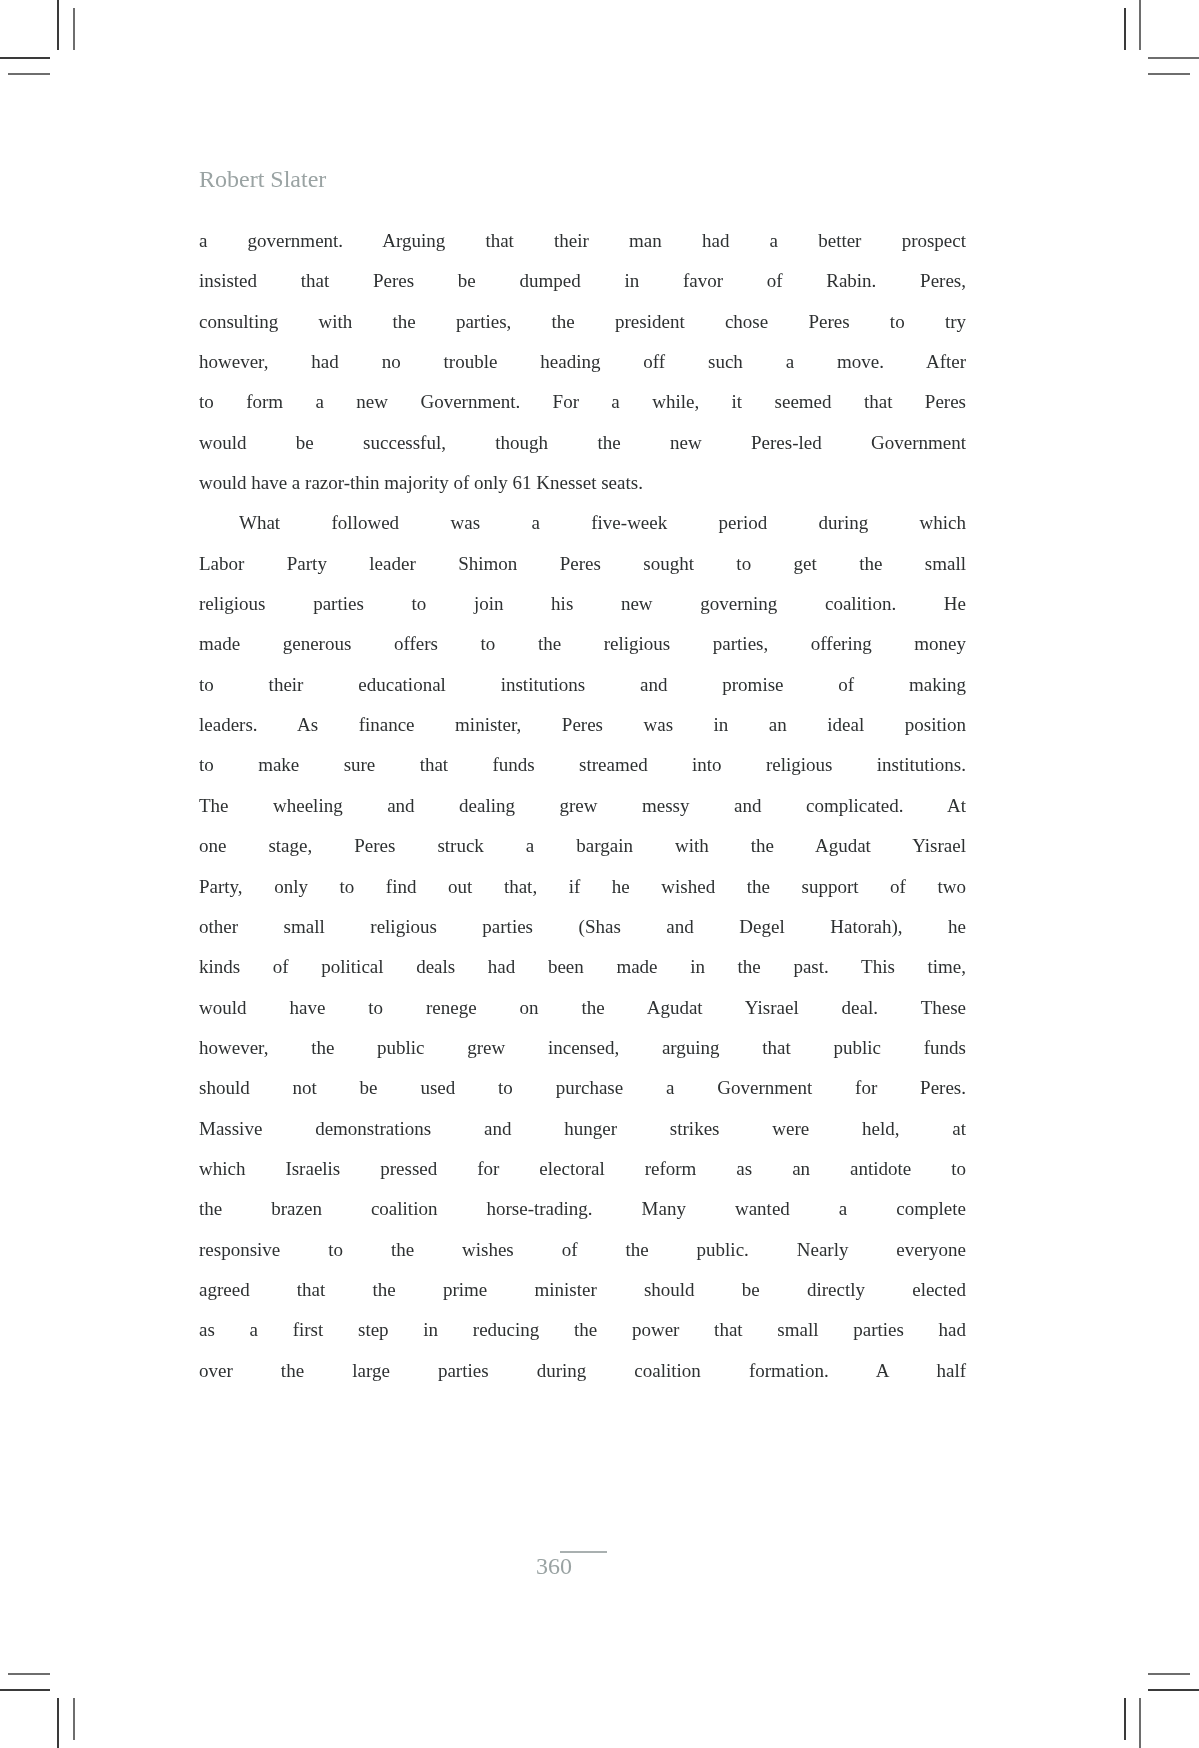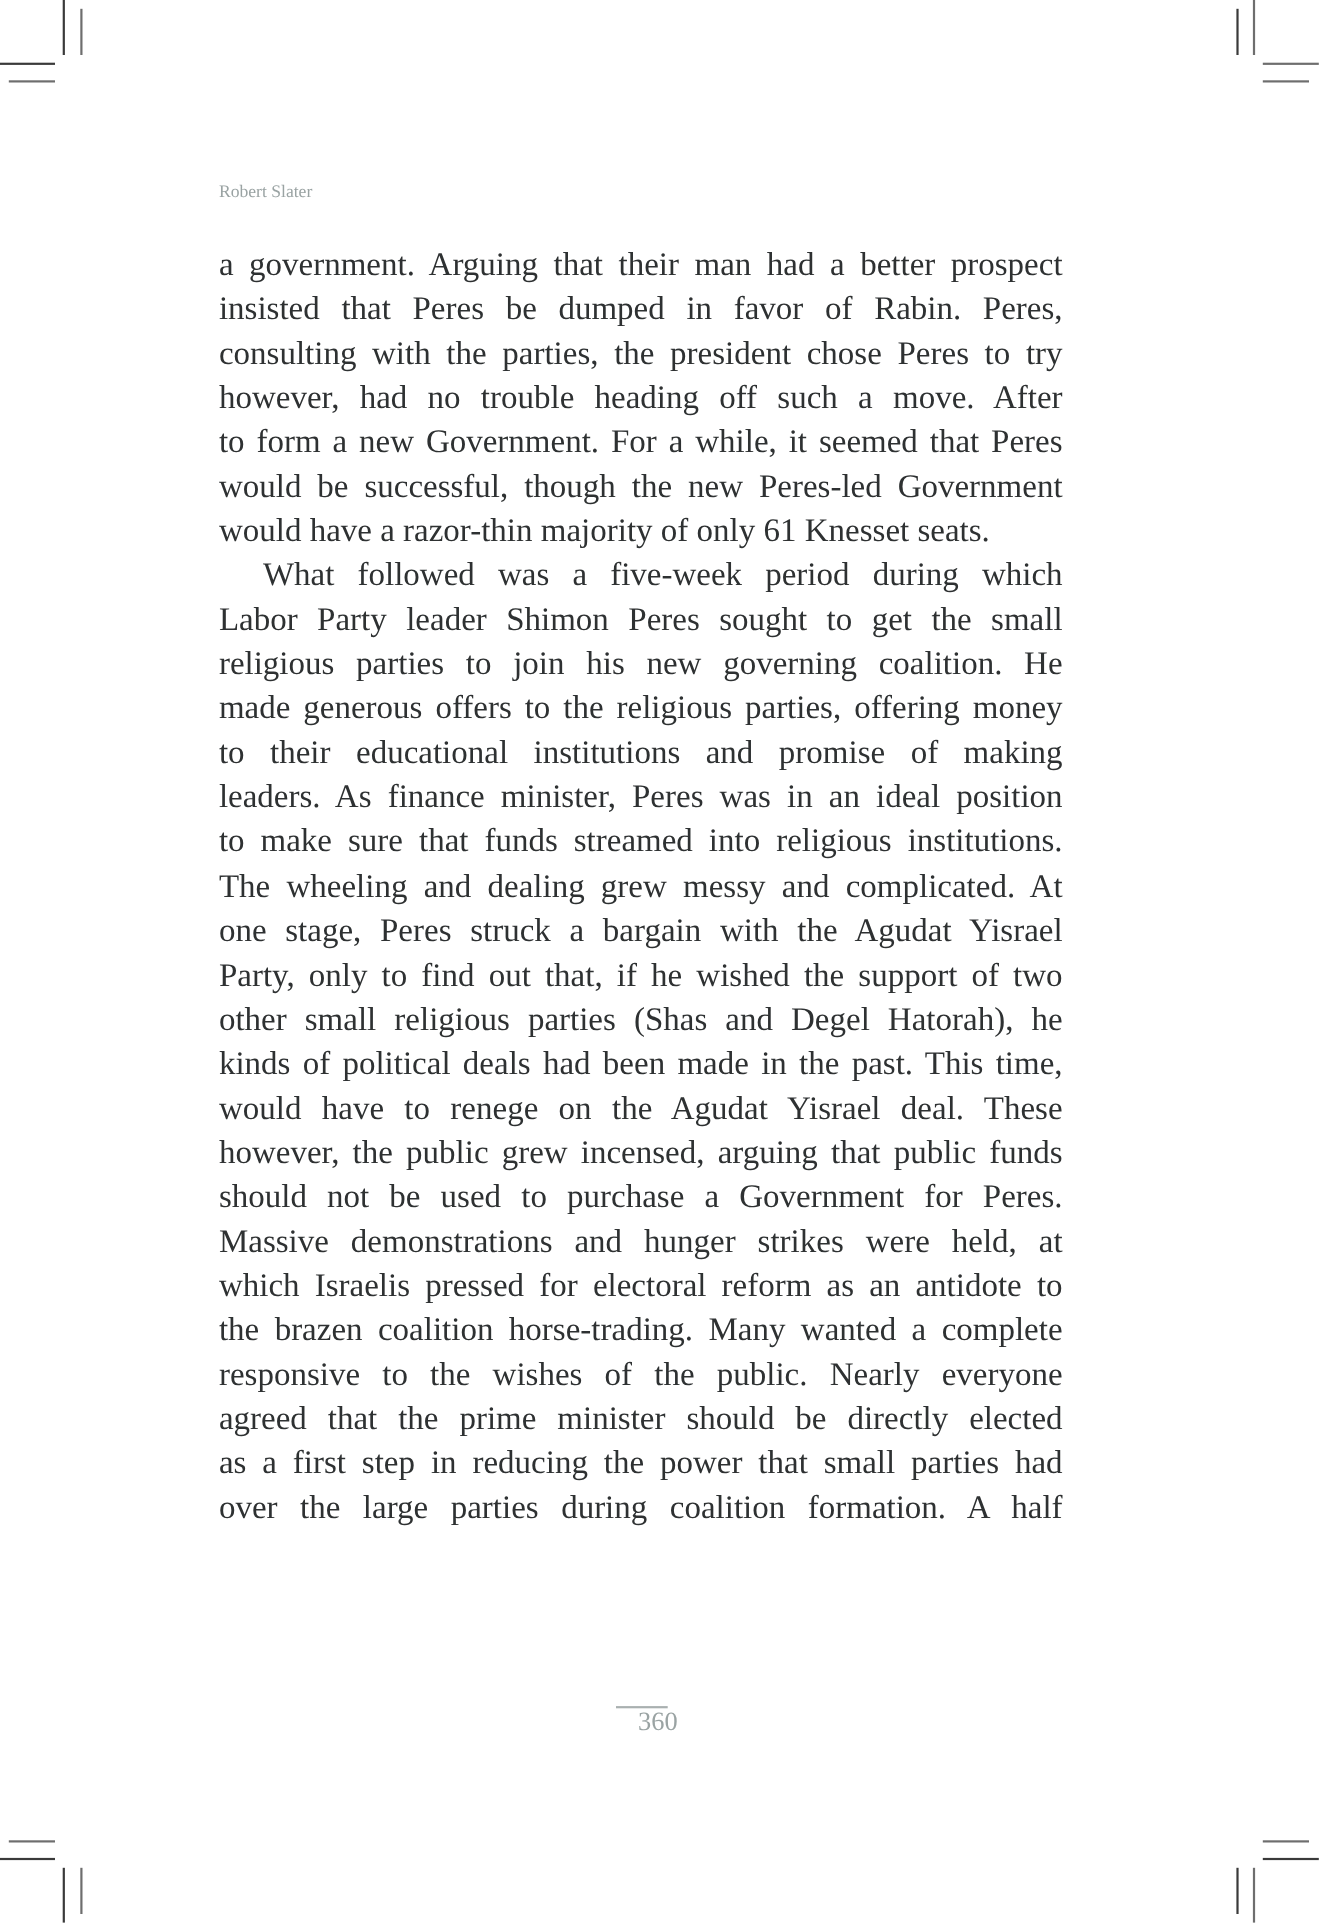--- a/index.html
+++ b/index.html
@@ -2,39 +2,39 @@
 <html><head>
 <meta charset="utf-8">
 <style>
   html, body { margin: 0; padding: 0; background: #ffffff; }
   body { width: 1199px; height: 1748px; position: relative; overflow: hidden; }
   .mark { position: absolute; background: #6e6e6e; }
   .mark.dark { background: #3a3a3a; }
   .running-head {
     position: absolute; left: 199px; top: 166px;
     font-family: "Liberation Serif", "DejaVu Serif", serif;
-    font-size: 16px; color: #9aa3a3; white-space: nowrap;
+    font-size: 24px; color: #9aa3a3; white-space: nowrap;
   }
   .body-text {
     position: absolute; left: 199px; top: 221px; width: 767px;
     font-family: "Liberation Serif", "DejaVu Serif", serif;
-    font-size: 30px; line-height: 40.35px; color: #2e3132;
+    font-size: 19px; line-height: 40.35px; color: #2e3132;
   }
   .line {
     display: block; height: 40.35px; white-space: nowrap;
     text-align: justify; text-align-last: justify;
   }
   .line.last { text-align-last: left; }
   .line.indent { padding-left: 40px; }
   .folio-rule {
     position: absolute; left: 560px; top: 1551px; width: 47px; height: 2px;
     background: #a9b0b0;
   }
   .folio {
-    position: absolute; left: 569px; top: 1553px; width: 47px; text-align: right;
+    position: absolute; left: 536px; top: 1553px; width: 47px; text-align: left;
     font-family: "Liberation Serif", "DejaVu Serif", serif;
     font-size: 24px; color: #9aa3a3;
   }
 </style>
 </head>
 <body>
 
 <div class="mark dark" style="left:57px;top:0;width:2px;height:50px;"></div>
 <div class="mark" style="left:73px;top:8px;width:2px;height:42px;"></div>
 <div class="mark dark" style="left:0;top:57px;width:50px;height:2px;"></div>

